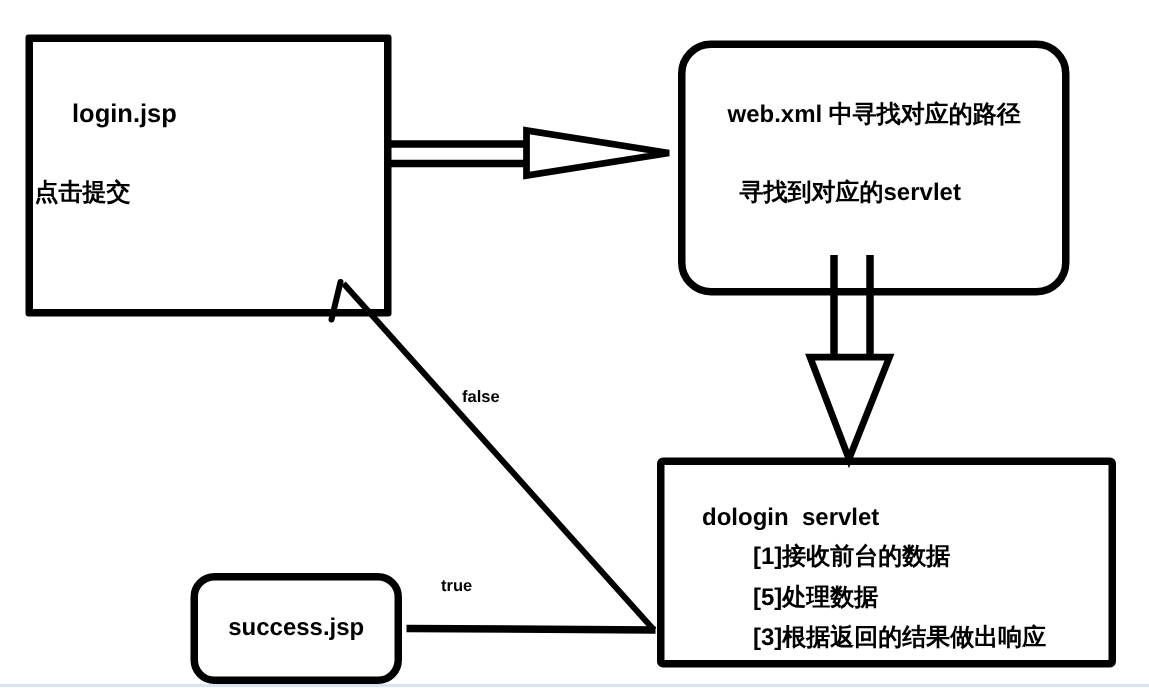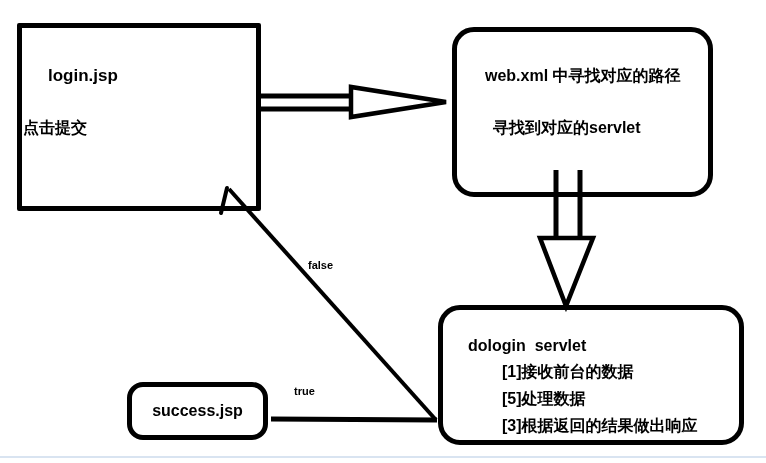--- a/index.html
+++ b/index.html
@@ -13,26 +13,26 @@
   }
   .node .txt { position:absolute; font-weight:bold; white-space:pre; }
   #login-box   { left:17px;  top:23px;  width:244px; height:188px; border-radius:2px; }
   #login-title { left:26px;  top:38px;  font-size:17px; }
   #login-sub   { left:1px;  top:90px;  font-size:16px; }
 
   #webxml-box   { left:452px; top:7px;   width:261px; height:170px; border-radius:22px;margin-top:20px; }
   #webxml-line1 { left:28px;  top:34px;  font-size:16px; }
   #webxml-line2 { left:36px;  top:86px;  font-size:16px; }
 
-  #dologin-box   { left:438px; top:305px; width:306px; height:140px; border-radius:22px; }
+  #dologin-box   { left:438px; top:305px; width:306px; height:140px; border-radius:4px; }
   #dologin-title { left:25px;  top:27px;  font-size:16px; }
   .dologin-steps { position:absolute; left:19px; top:48px; font-size:16px; font-weight:bold; }
   .dologin-steps .step { height:27px; line-height:27px; white-space:pre;padding-left:40px; }
 
-  #success-box { left:127px; top:382px; width:141px; height:58px; border-radius:16px;
+  #success-box { left:127px; top:382px; width:141px; height:74px; border-radius:16px;
                  display:flex; align-items:center; justify-content:center; }
   #success-title { font-weight:bold; font-size:16px; }
 
   .edge-label { position:absolute; font-weight:bold; font-size:11px; z-index:4; }
   #false-label { left:308px; top:259px; }
   #true-label  { left:294px; top:385px; }
 
   #connector-layer { position:absolute; left:0; top:0; z-index:3; pointer-events:none; }
 
   #watermark {

